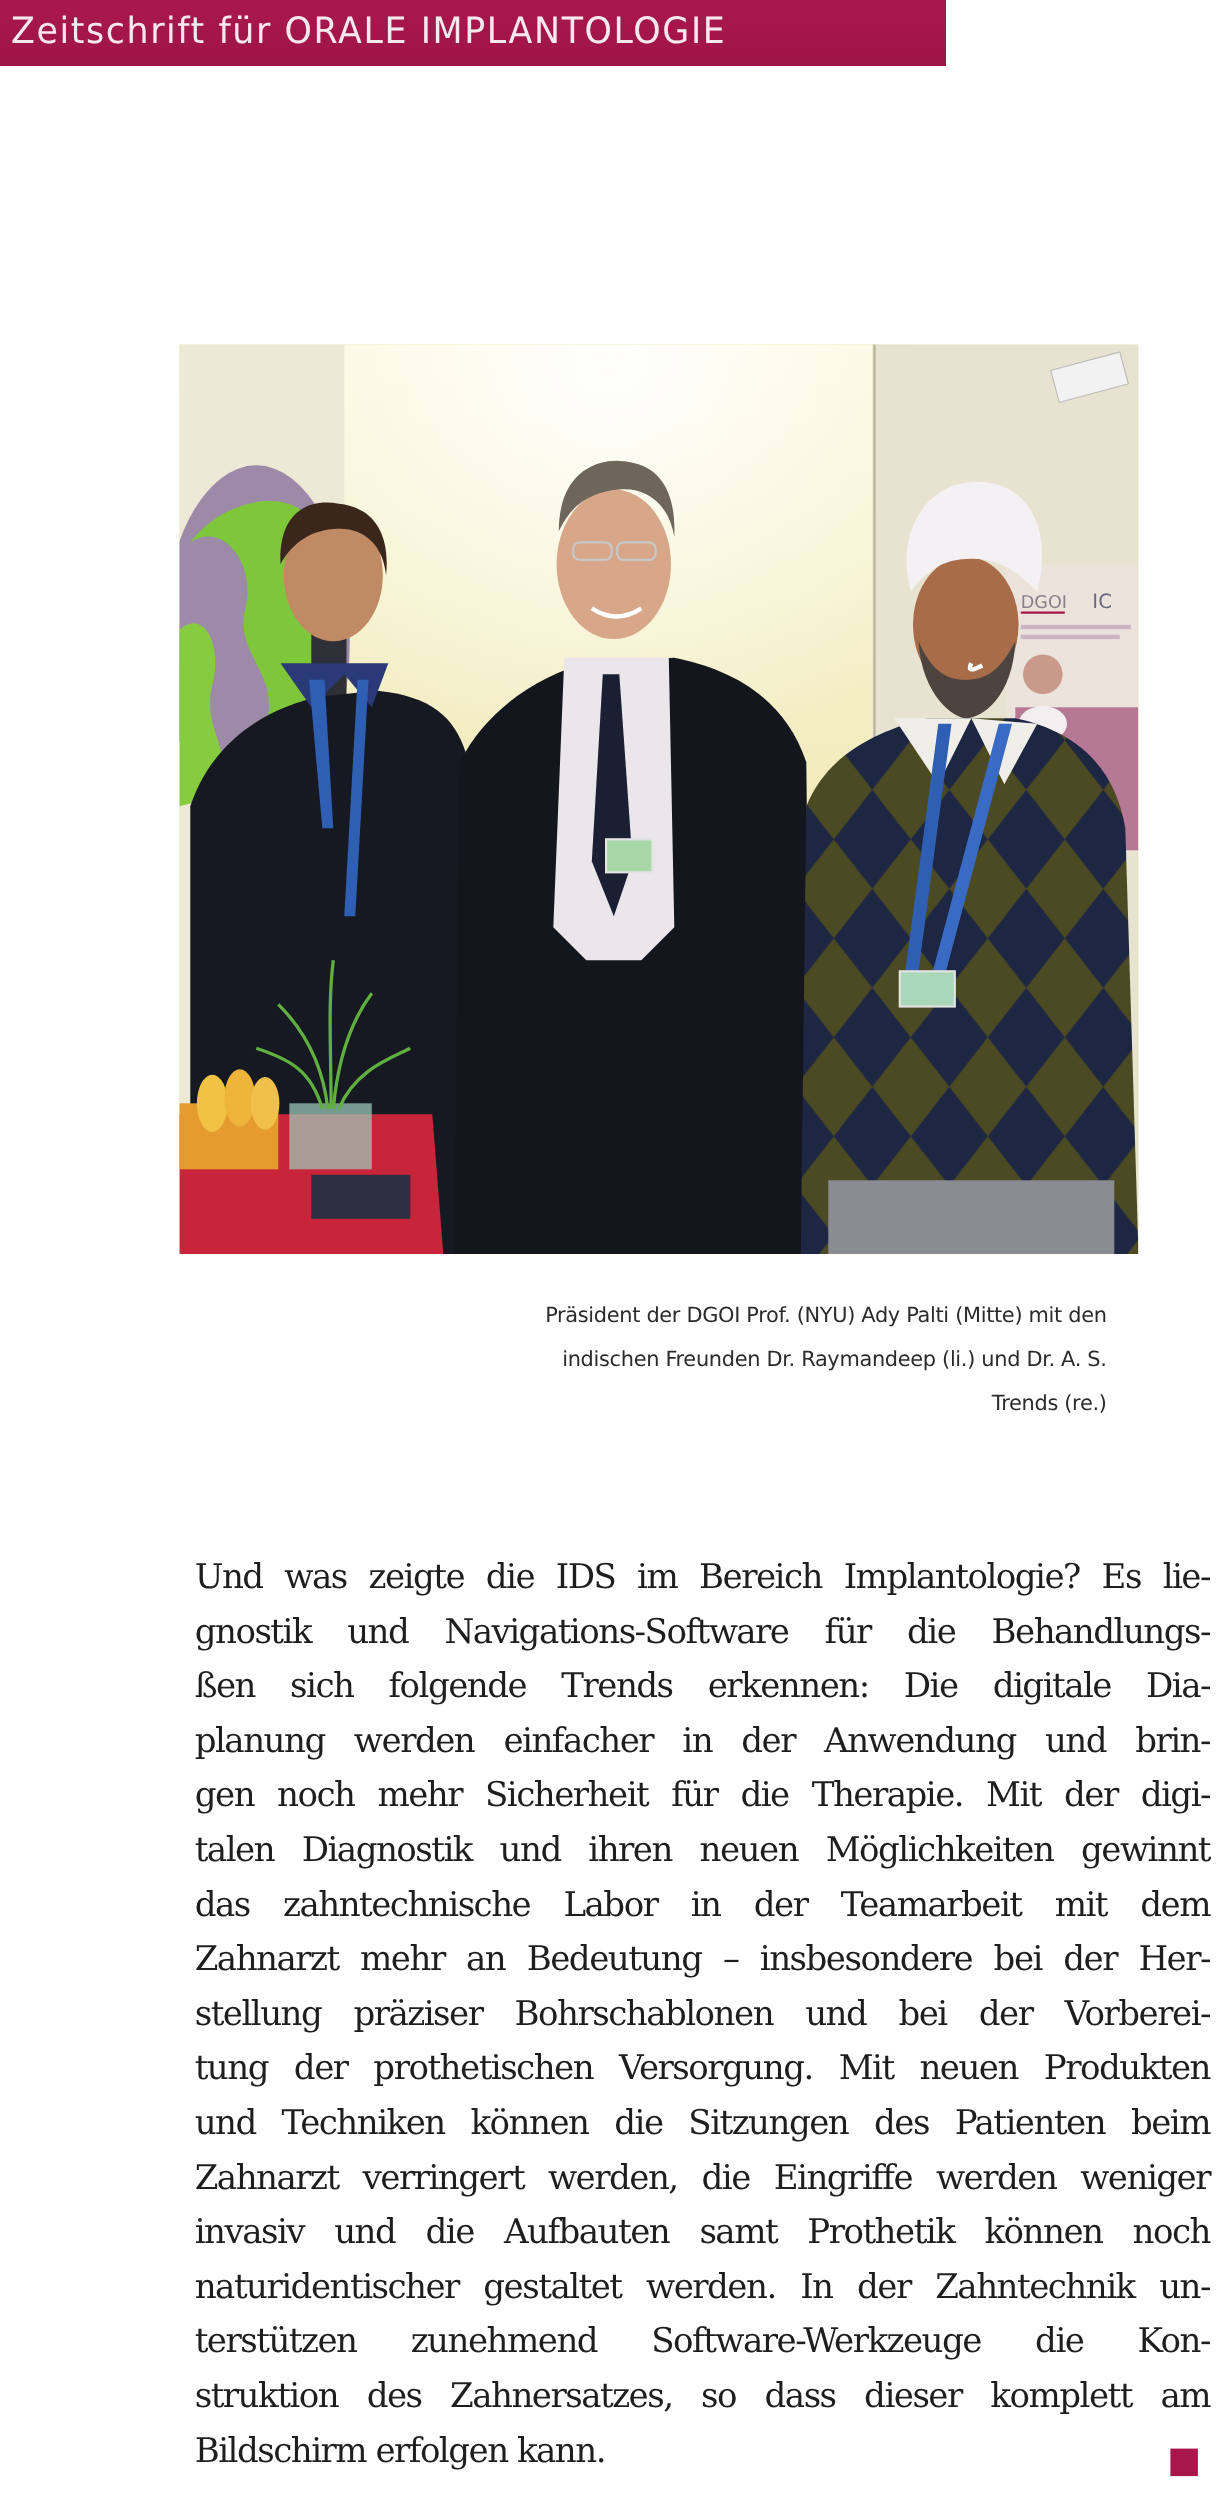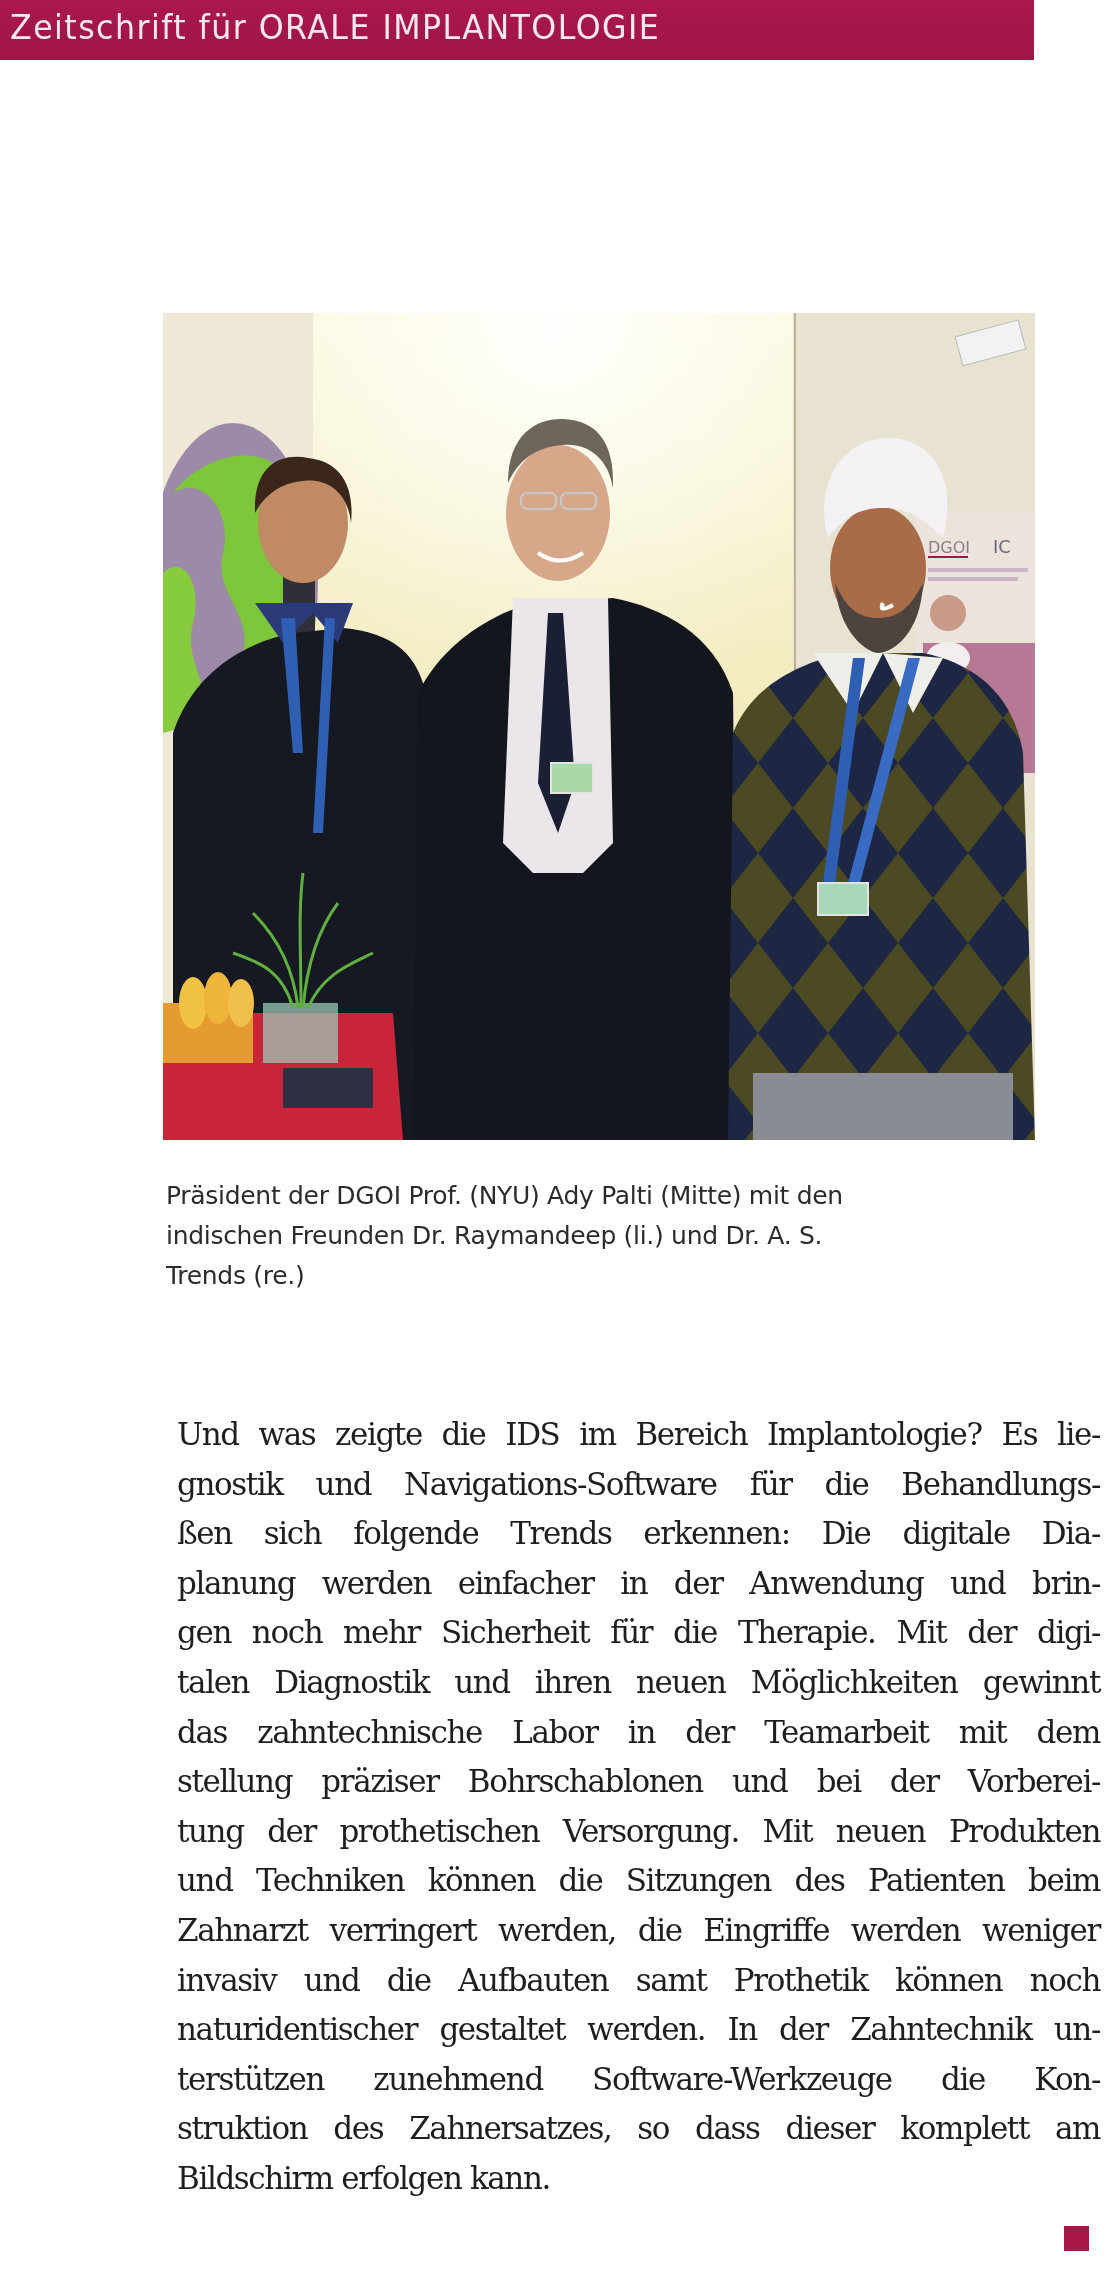--- a/index.html
+++ b/index.html
@@ -1,38 +1,38 @@
 <!DOCTYPE html>
 <html><head>
 <meta charset="utf-8">
 <style>
   html, body { margin: 0; padding: 0; background: #ffffff; }
   body { width: 1115px; height: 2278px; position: relative; overflow: hidden; }
 
   .header-bar {
-    position: absolute; left: 0; top: 0; width: 1034px; height: 60px;
+    position: absolute; left: 0; top: 0; width: 860px; height: 60px;
     background: #a3164a;
     background-image: linear-gradient(180deg, #a9184d 0%, #9f1446 100%);
   }
   .header-title {
     position: absolute; left: 10px; top: 8px;
     font-family: "DejaVu Sans", sans-serif; font-size: 33px; letter-spacing: 1.5px;
     color: #f6e9ee; font-weight: normal; white-space: nowrap; transform: scaleX(0.96); transform-origin: left;
   }
 
   .photo {
     position: absolute; left: 163px; top: 313px; width: 872px; height: 827px;
     overflow: hidden; background: #f3edc4;
   }
   .photo svg { display: block; }
 
   .caption {
     position: absolute; left: 166px; top: 1176px; width: 840px;
-    font-family: "DejaVu Sans", sans-serif; font-size: 25px; line-height: 40px;
-    color: #2b2b2b; letter-spacing: -0.3px;
+    font-family: "DejaVu Sans", sans-serif; font-size: 19px; line-height: 40px;
+    color: #2b2b2b; letter-spacing: -0.3px; text-align: right;
   }
   .caption span { display: block; white-space: nowrap; }
 
   .body-text {
     position: absolute; left: 177px; top: 1410px; width: 923px;
     font-family: "DejaVu Serif", serif; font-size: 31px; line-height: 49.6px;
     color: #1e1e1e;
   }
   .body-line {
     display: block; text-align: justify; text-align-last: justify; white-space: nowrap;
@@ -149,20 +149,21 @@
 </div>
 
 <div class="body-text">
   <span class="body-line">Und was zeigte die IDS im Bereich Implantologie? Es lie-</span>
   <span class="body-line">gnostik und Navigations-Software für die Behandlungs-</span>
   <span class="body-line">ßen sich folgende Trends erkennen: Die digitale Dia-</span>
   <span class="body-line">planung werden einfacher in der Anwendung und brin-</span>
   <span class="body-line">gen noch mehr Sicherheit für die Therapie. Mit der digi-</span>
   <span class="body-line">talen Diagnostik und ihren neuen Möglichkeiten gewinnt</span>
   <span class="body-line">das zahntechnische Labor in der Teamarbeit mit dem</span>
+  <span class="body-line">Zahnarzt mehr an Bedeutung – insbesondere bei der Her-</span>
   <span class="body-line">stellung präziser Bohrschablonen und bei der Vorberei-</span>
   <span class="body-line">tung der prothetischen Versorgung. Mit neuen Produkten</span>
   <span class="body-line">und Techniken können die Sitzungen des Patienten beim</span>
   <span class="body-line">Zahnarzt verringert werden, die Eingriffe werden weniger</span>
   <span class="body-line">invasiv und die Aufbauten samt Prothetik können noch</span>
   <span class="body-line">naturidentischer gestaltet werden. In der Zahntechnik un-</span>
   <span class="body-line">terstützen zunehmend Software-Werkzeuge die Kon-</span>
   <span class="body-line">struktion des Zahnersatzes, so dass dieser komplett am</span>
   <span class="body-line last">Bildschirm erfolgen kann.</span>
 </div>

